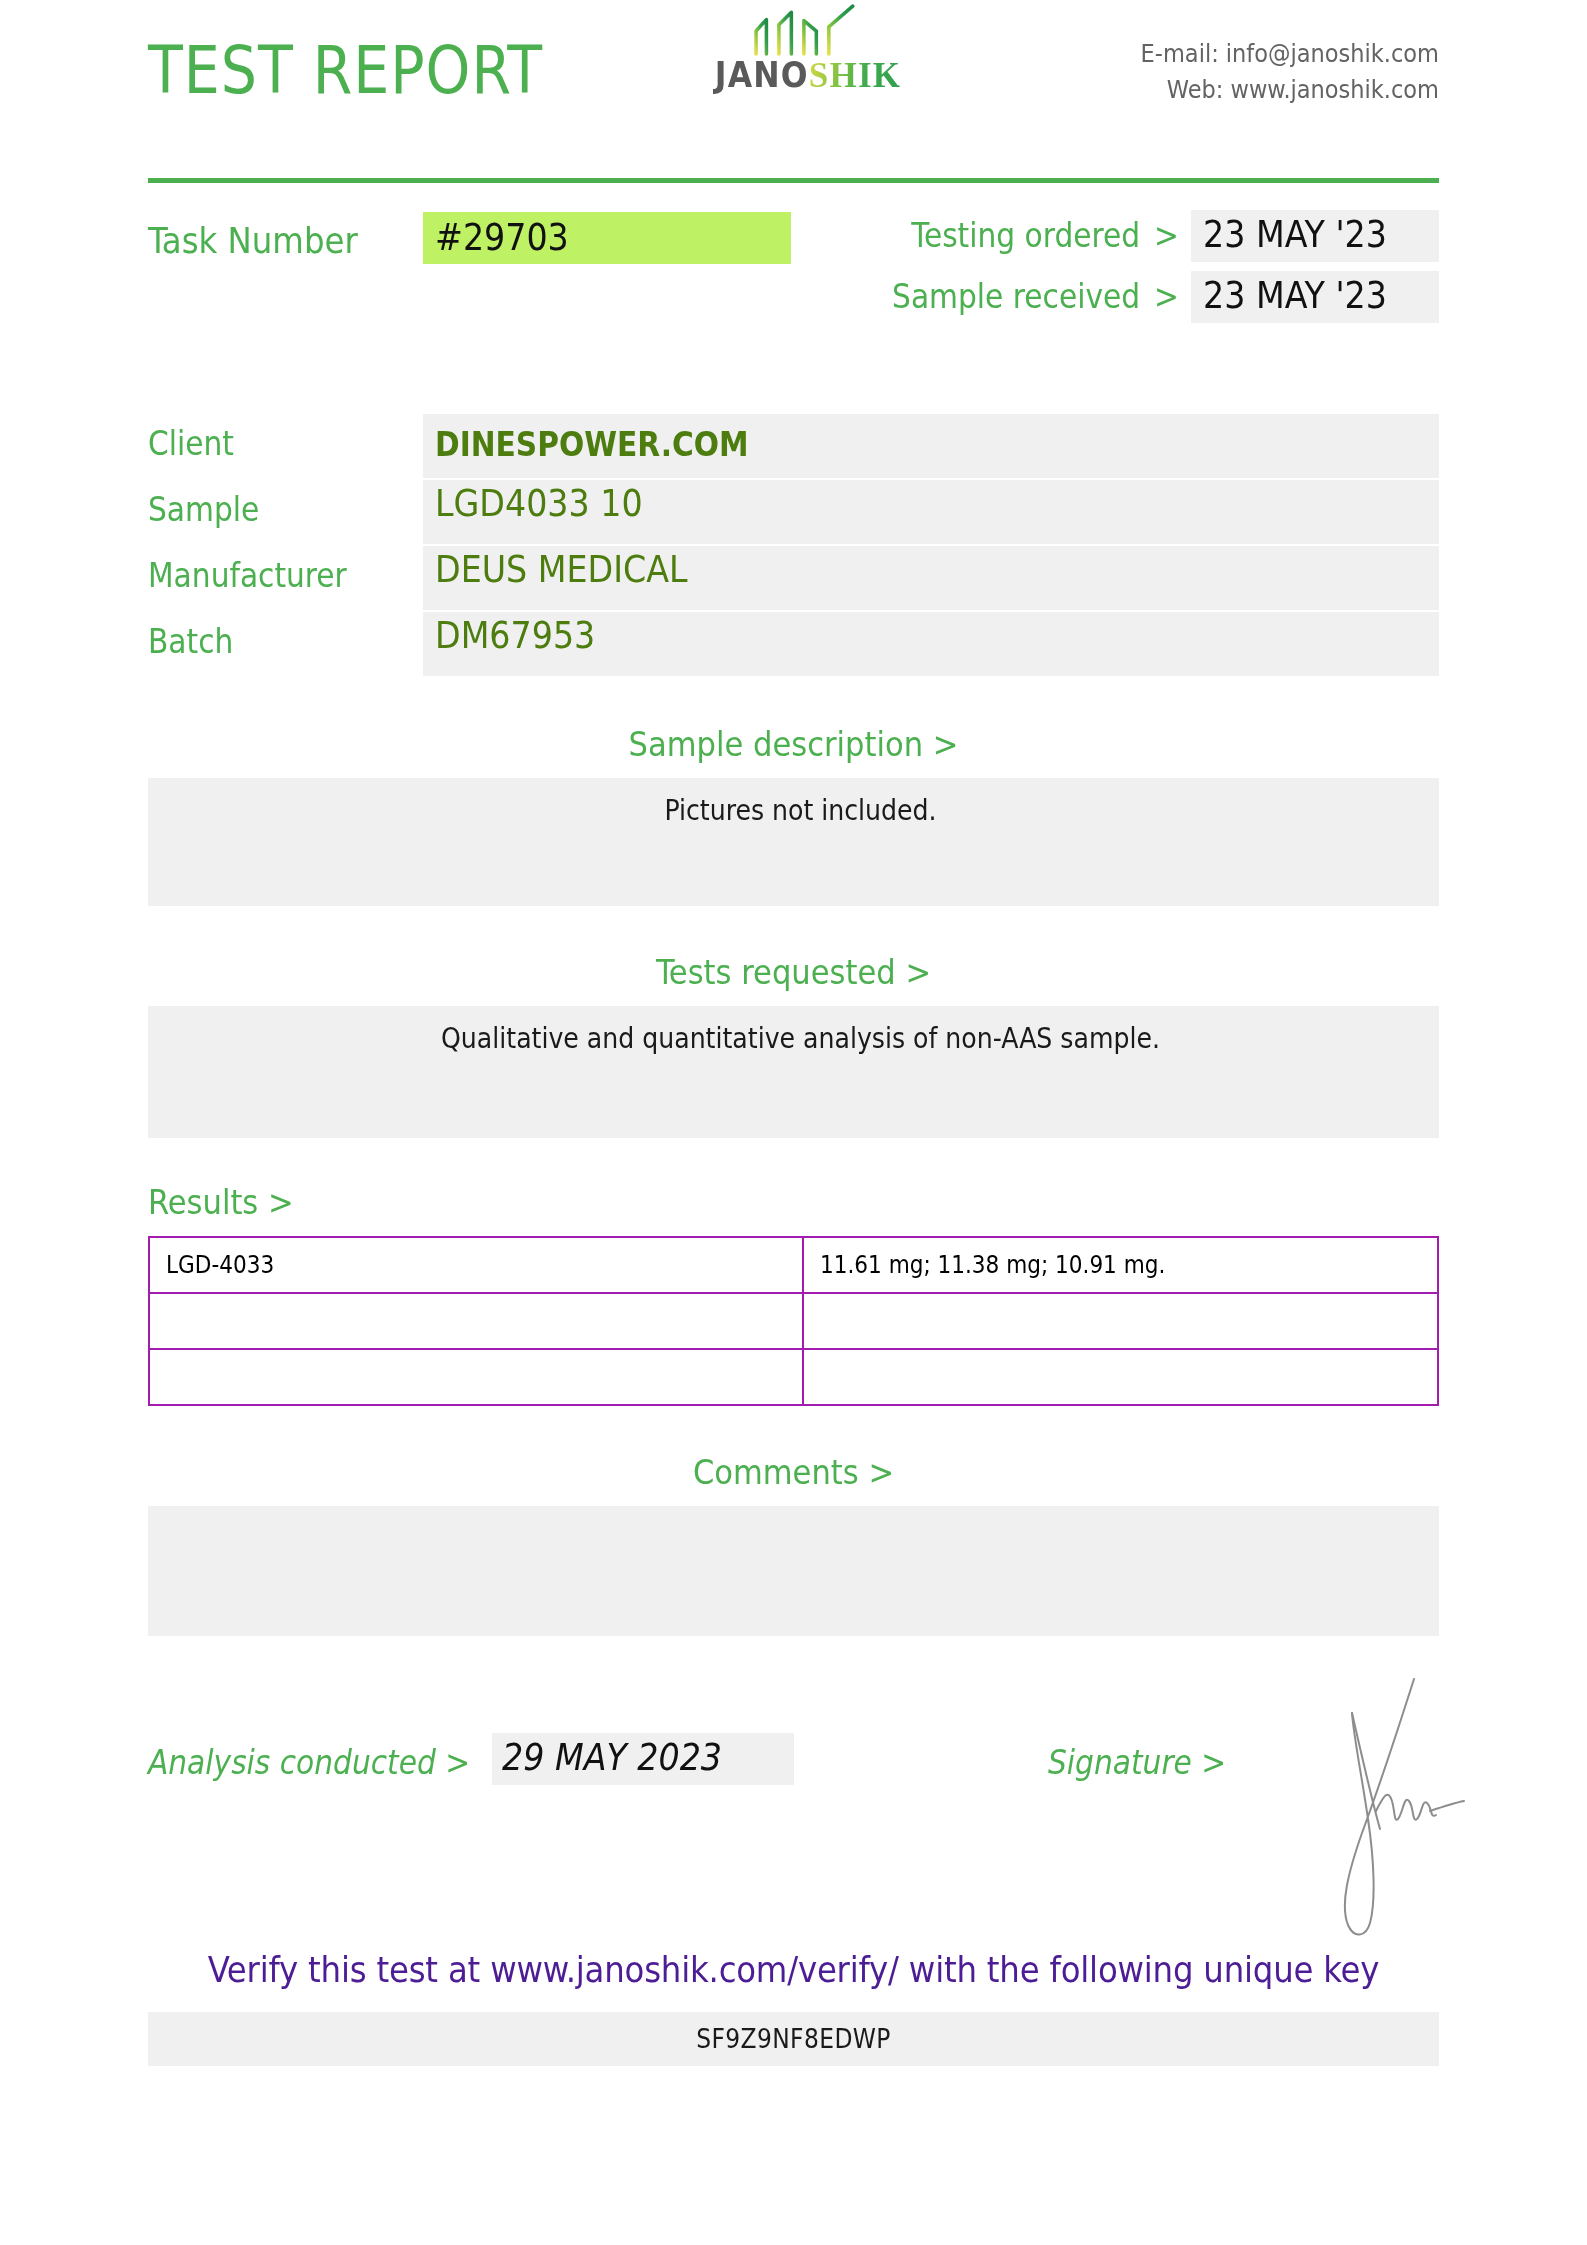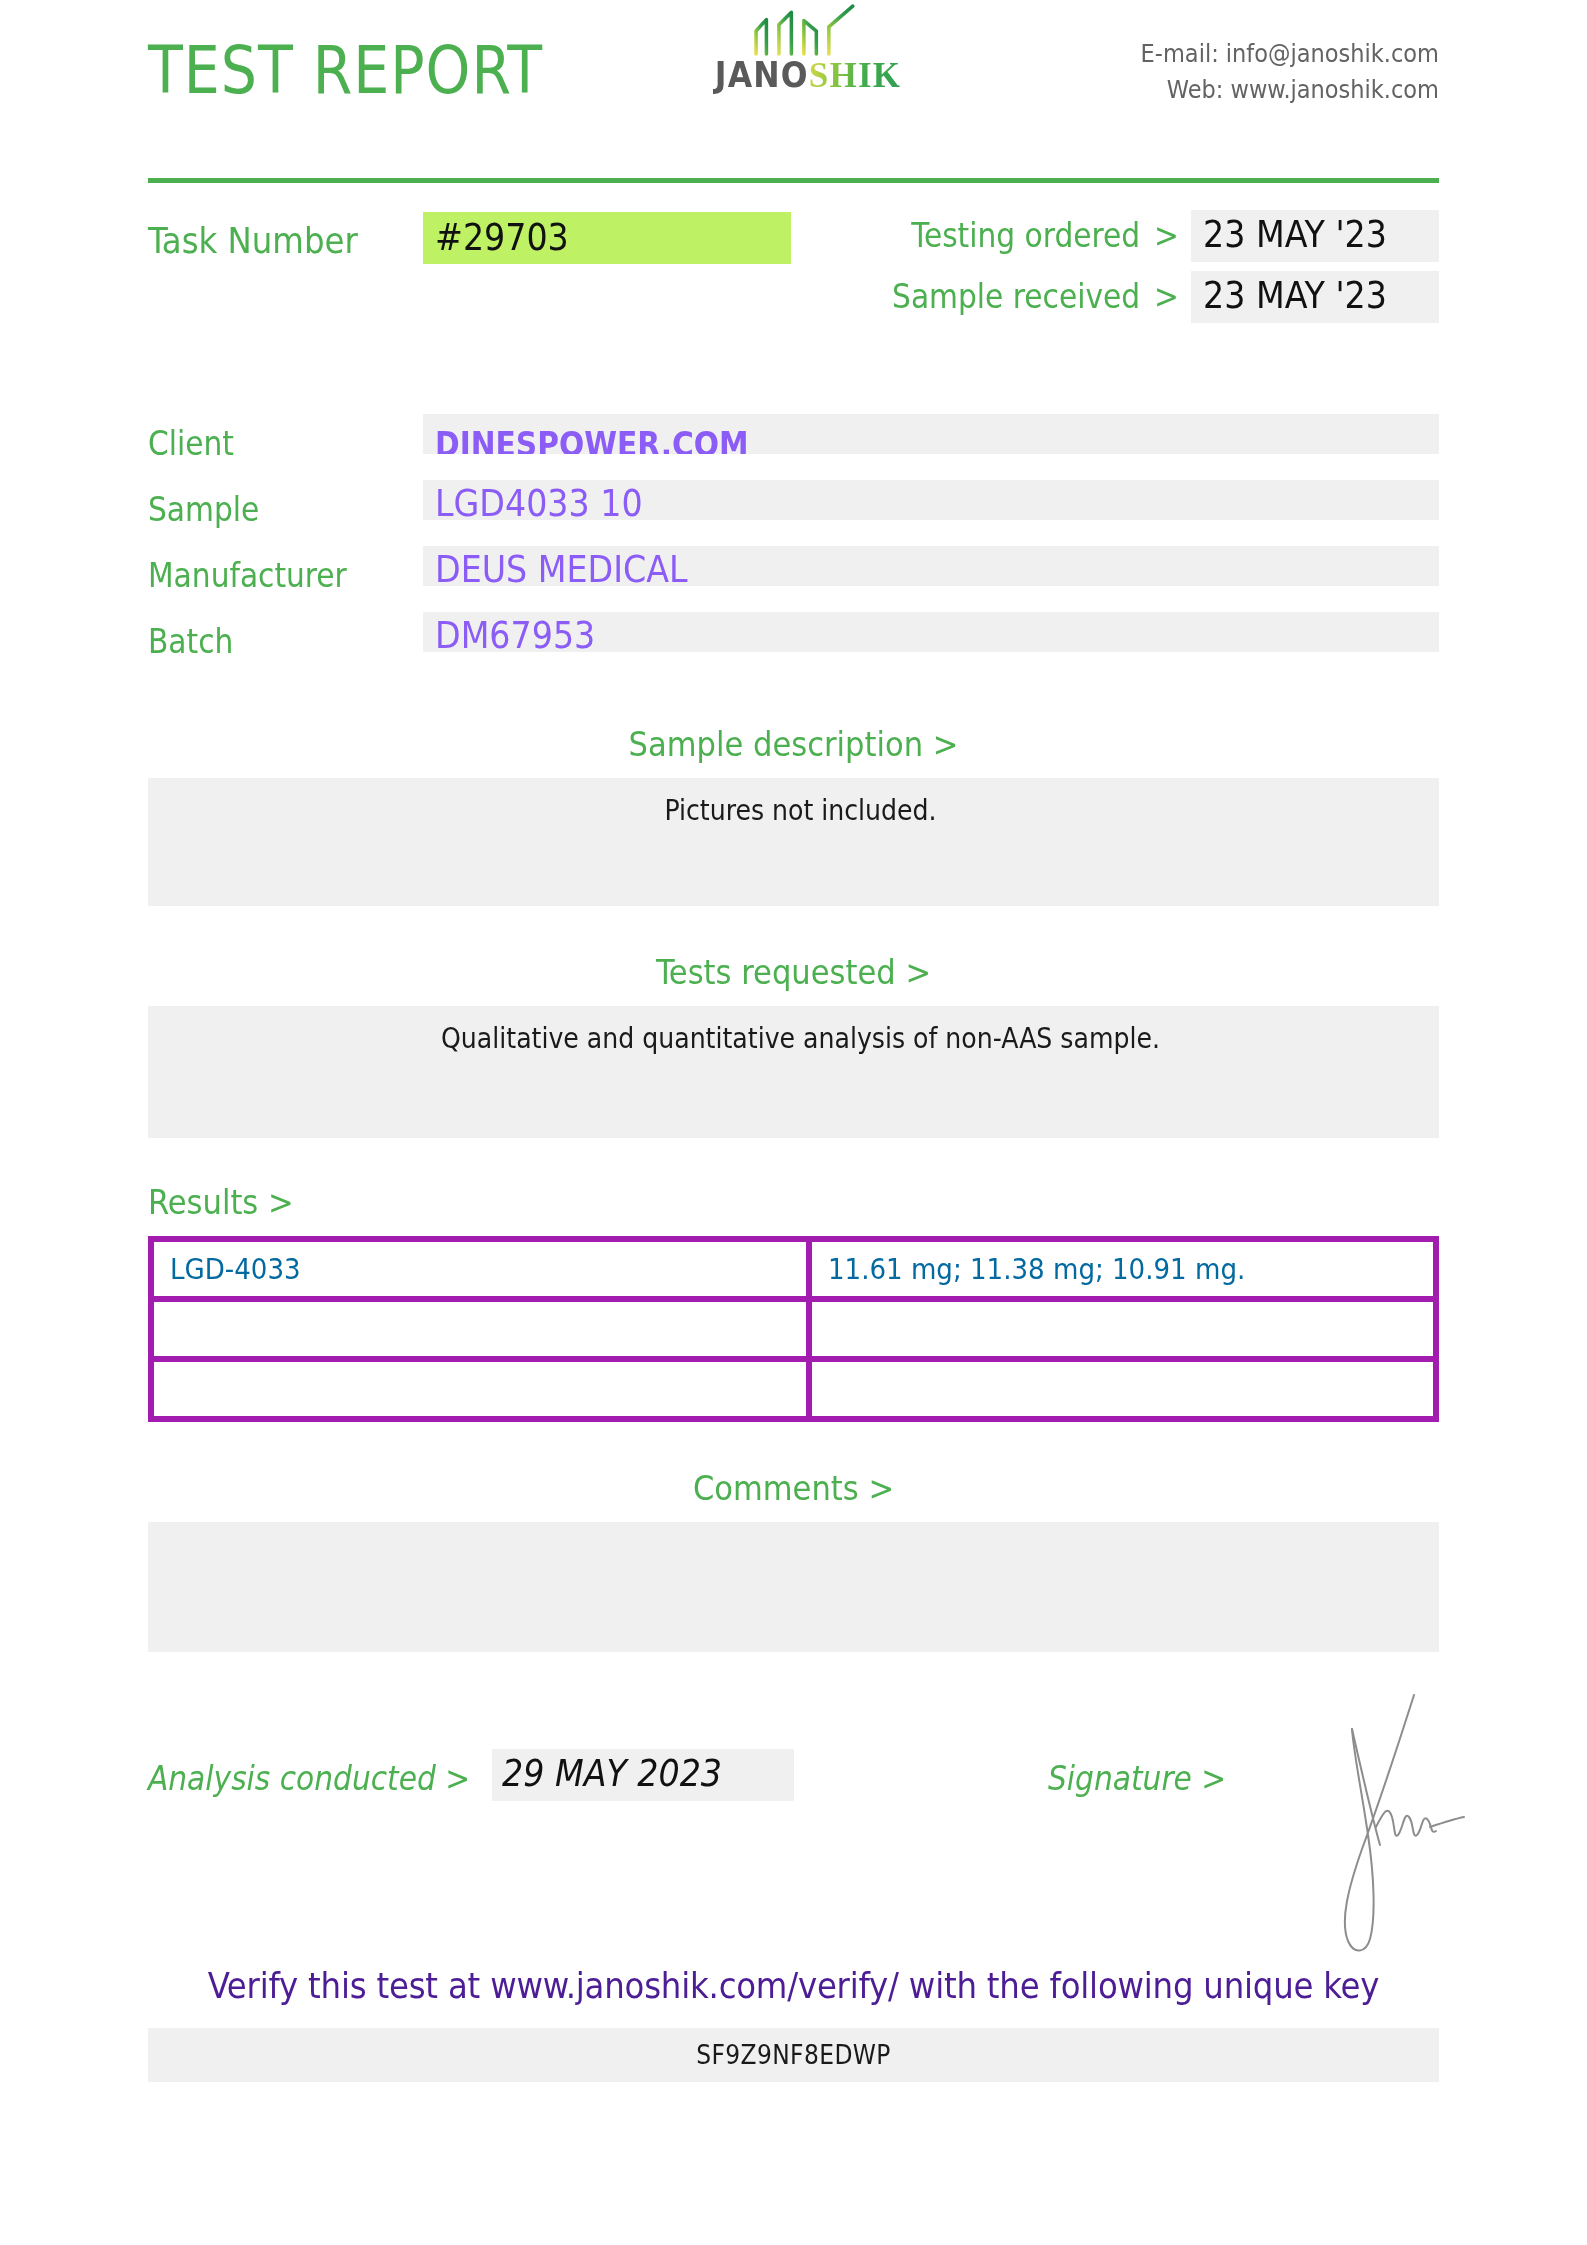--- a/index.html
+++ b/index.html
@@ -158,26 +158,26 @@
     left: 0;
     top: 10px;
     font-size: 33px;
     color: #4cb050;
   }
   .info-field {
     position: absolute;
     left: 275px;
     right: 0;
     top: 0;
-    height: 40px;
+    height: 64px;
     background: #f0f0f0;
     box-sizing: border-box;
     padding: 2px 0 0 12px;
     font-size: 37px;
-    color: #8b5cf6;
+    color: #4d7c0f;
     white-space: nowrap;
     overflow: hidden;
   }
   .info-field.bold {
     font-weight: 700;
     font-size: 33px;
     padding-top: 11px;
   }
 
   
@@ -202,24 +202,24 @@
   .section-box.empty { min-height: 130px; }
 
   
   .results-section { margin-top: 44px; }
   .rtable {
     border-collapse: collapse;
     width: 100%;
     table-layout: fixed;
   }
   .rtable td {
-    border: 6px solid #a21caf;
+    border: 2px solid #a21caf;
     height: 54px;
-    font-size: 29px;
-    color: #0369a1;
+    font-size: 24px;
+    color: #000000;
     padding: 0 0 0 16px;
     vertical-align: middle;
   }
   .rtable td.col-left { width: 636px; }
 
   
   .analysis {
     position: relative;
     margin-top: 95px;
     height: 120px;

